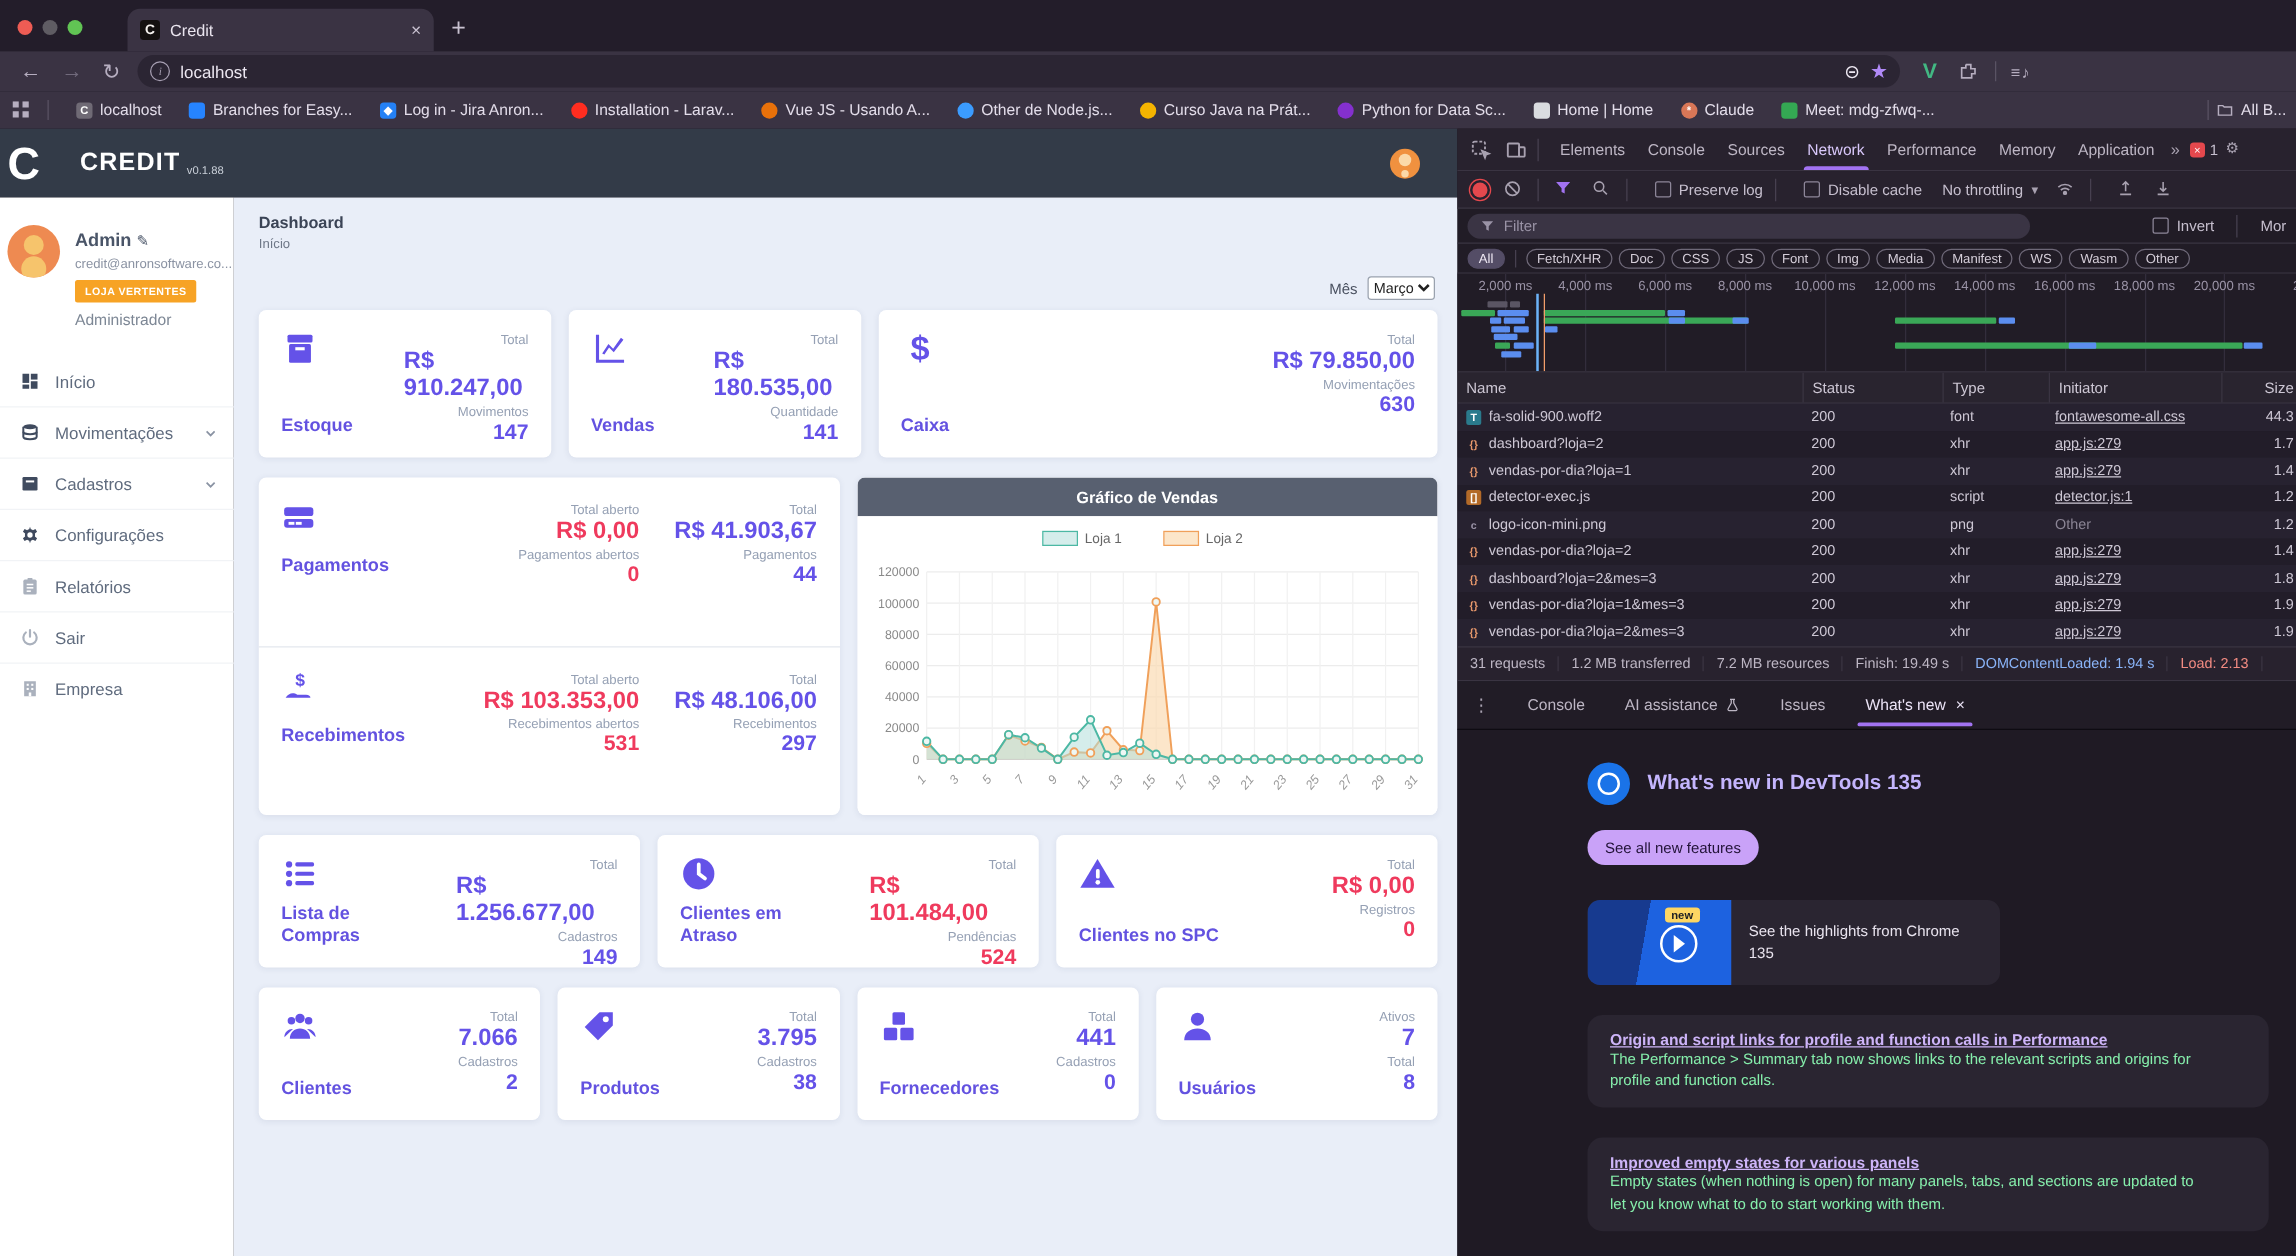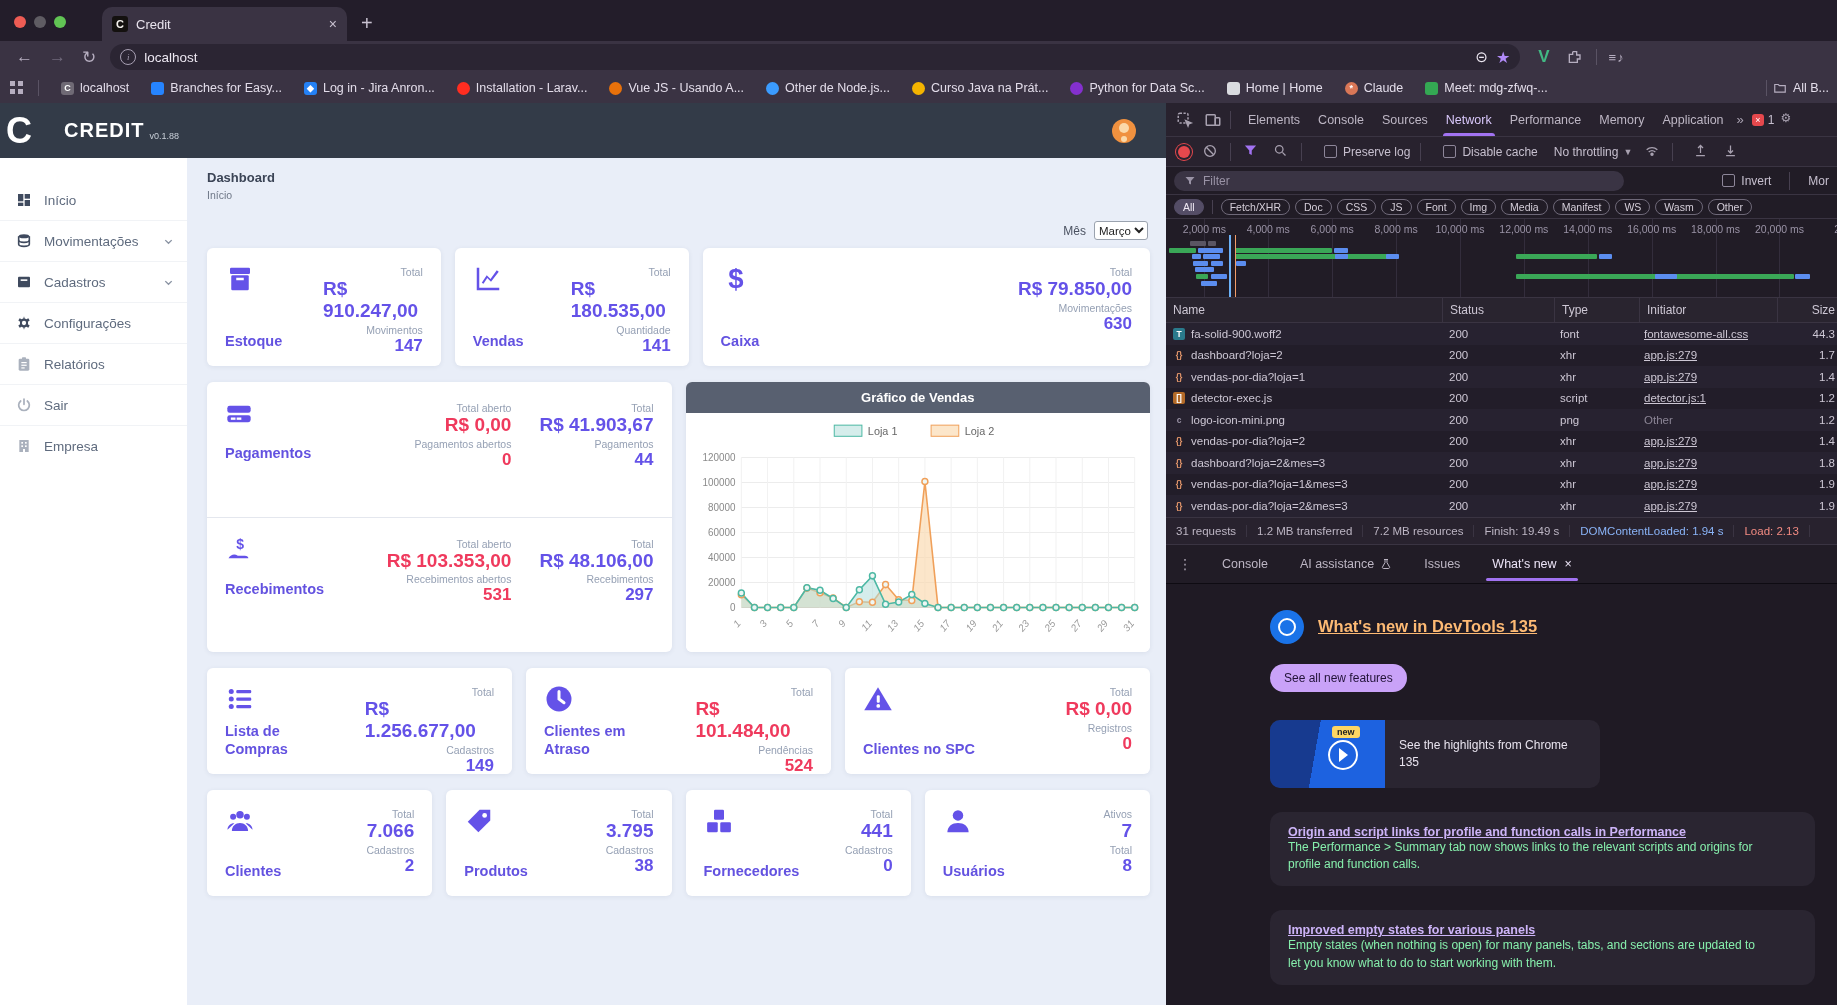--- a/index.html
+++ b/index.html
@@ -126,21 +126,21 @@
   .sumitem{padding:0 10px;border-right:1px solid #3a3442;white-space:nowrap;color:#bdb6c4;}
   #drawertabs{display:flex;align-items:center;height:38px;background:#211c26;border-bottom:1px solid #0e0b12;}
   .ddots{color:#a8a1b0;font-size:14px;margin:0 14px 0 12px;letter-spacing:0;}
   .drtab{padding:0 16px;height:38px;display:flex;align-items:center;gap:6px;font-size:12.5px;color:#bdb6c4;position:relative;white-space:nowrap;}
   .drtab.active{color:#ece4f7;}
   .drtab.active:after{content:"";position:absolute;left:10px;right:10px;bottom:2px;height:3px;border-radius:3px;background:#a273f2;}
   #wnew{background:#1f1a24;height:430px;padding:26px 0 0 104px;box-sizing:border-box;}
   .wnhead{display:flex;align-items:center;gap:14px;}
   .chromelogo{width:34px;height:34px;border-radius:50%;background:#1a73e8;position:relative;flex:0 0 34px;}
   .chromelogo:after{content:"";position:absolute;left:8px;top:8px;width:14px;height:14px;border-radius:50%;border:2px solid #fff;}
-  .wntitle{font-size:16.5px;font-weight:bold;color:#fdba74;text-decoration:underline;}
+  .wntitle{font-size:16.5px;font-weight:bold;color:#c4b5fd;}
   .wnbtn{display:inline-block;margin-top:20px;background:#c9a2f8;color:#221338;font-size:12px;border-radius:14px;padding:7px 14px;}
   .hlcard{margin-top:28px;width:330px;height:68px;background:#2a2531;border-radius:10px;display:flex;overflow:hidden;align-items:center;}
   .hlthumb{width:115px;height:68px;background:linear-gradient(100deg,#173a8f 40%,#1d62e0 40%);position:relative;flex:0 0 115px;}
   .hlplay{position:absolute;left:58px;top:20px;width:26px;height:26px;border:2.5px solid #fff;border-radius:50%;}
   .hlplay:after{content:"";position:absolute;left:9px;top:6px;border-left:9px solid #fff;border-top:7px solid transparent;border-bottom:7px solid transparent;}
   .newpill{position:absolute;left:62px;top:6px;background:#fdd663;color:#202124;font-size:9px;border-radius:3px;padding:1px 5px;font-weight:bold;}
   .hltext{padding:0 14px;font-size:12px;color:#e8e3ee;line-height:1.35;}
   .wnsection{margin-top:24px;width:545px;background:#2a2531;border-radius:12px;padding:13px 18px;box-sizing:border-box;}
   .wnstitle{color:#cdb4f8;font-size:12.5px;font-weight:bold;text-decoration:underline;}
   .wnsbody{color:#86efac;font-size:12px;margin-top:0;line-height:1.45;width:470px;}
@@ -252,20 +252,29 @@
 
 <div id="appheader" class="abs">
   <span class="biglogo">C</span>
   <span class="brand">CREDIT</span>
   <span class="ver">v0.1.88</span>
   <span class="grow"></span>
   <span class="hdr-avatar"></span>
 </div>
 
 <div id="sidebar" class="abs">
+  <div class="profile">
+    <div class="pavatar"></div>
+    <div class="pinfo">
+      <div><span class="pname">Admin</span><span class="pedit">✎</span></div>
+      <div class="pemail">credit@anronsoftware.co...</div>
+      <div class="pbadge">LOJA VERTENTES</div>
+      <div class="prole">Administrador</div>
+    </div>
+  </div>
   <div id="menu">
       <div class="mitem">
         <span class="mic">
           <svg viewBox="0 0 24 24" fill="currentColor" width="16" height="16">
             <rect x="3" y="3" width="8" height="11"></rect>
             <rect x="13" y="3" width="8" height="7"></rect>
             <rect x="3" y="16" width="8" height="5"></rect>
             <rect x="13" y="12" width="8" height="9"></rect>
           </svg>
         </span>

